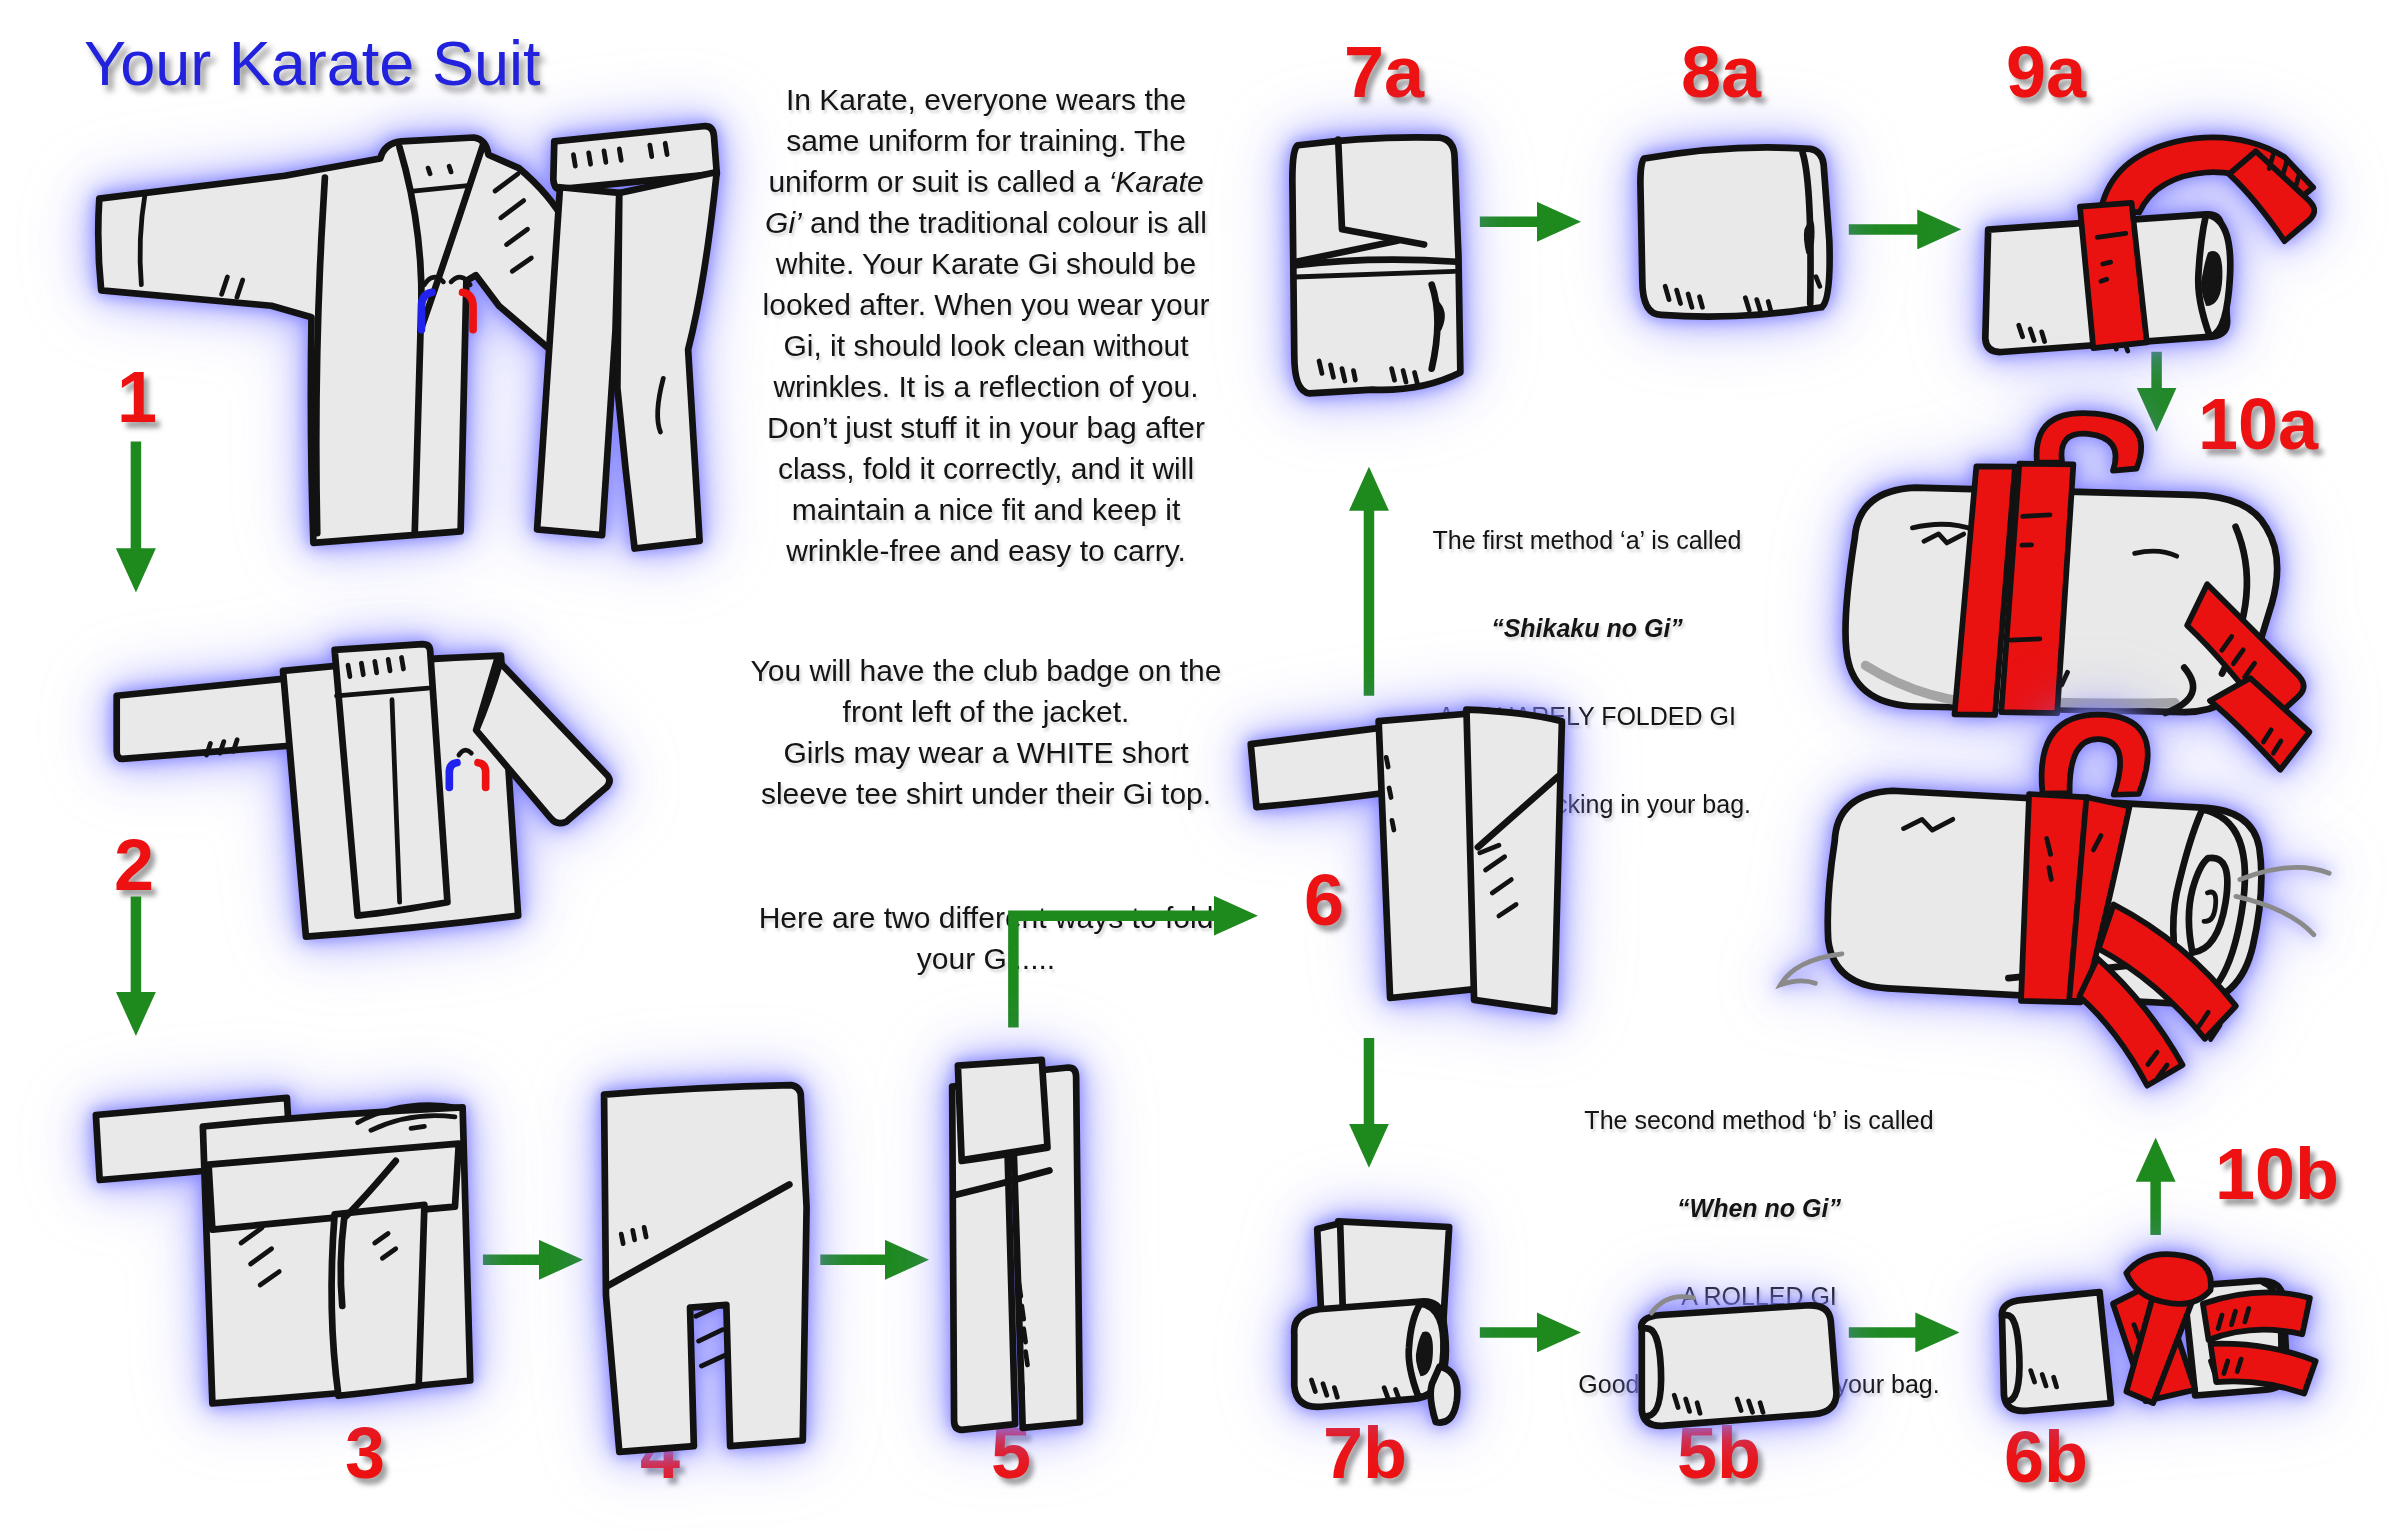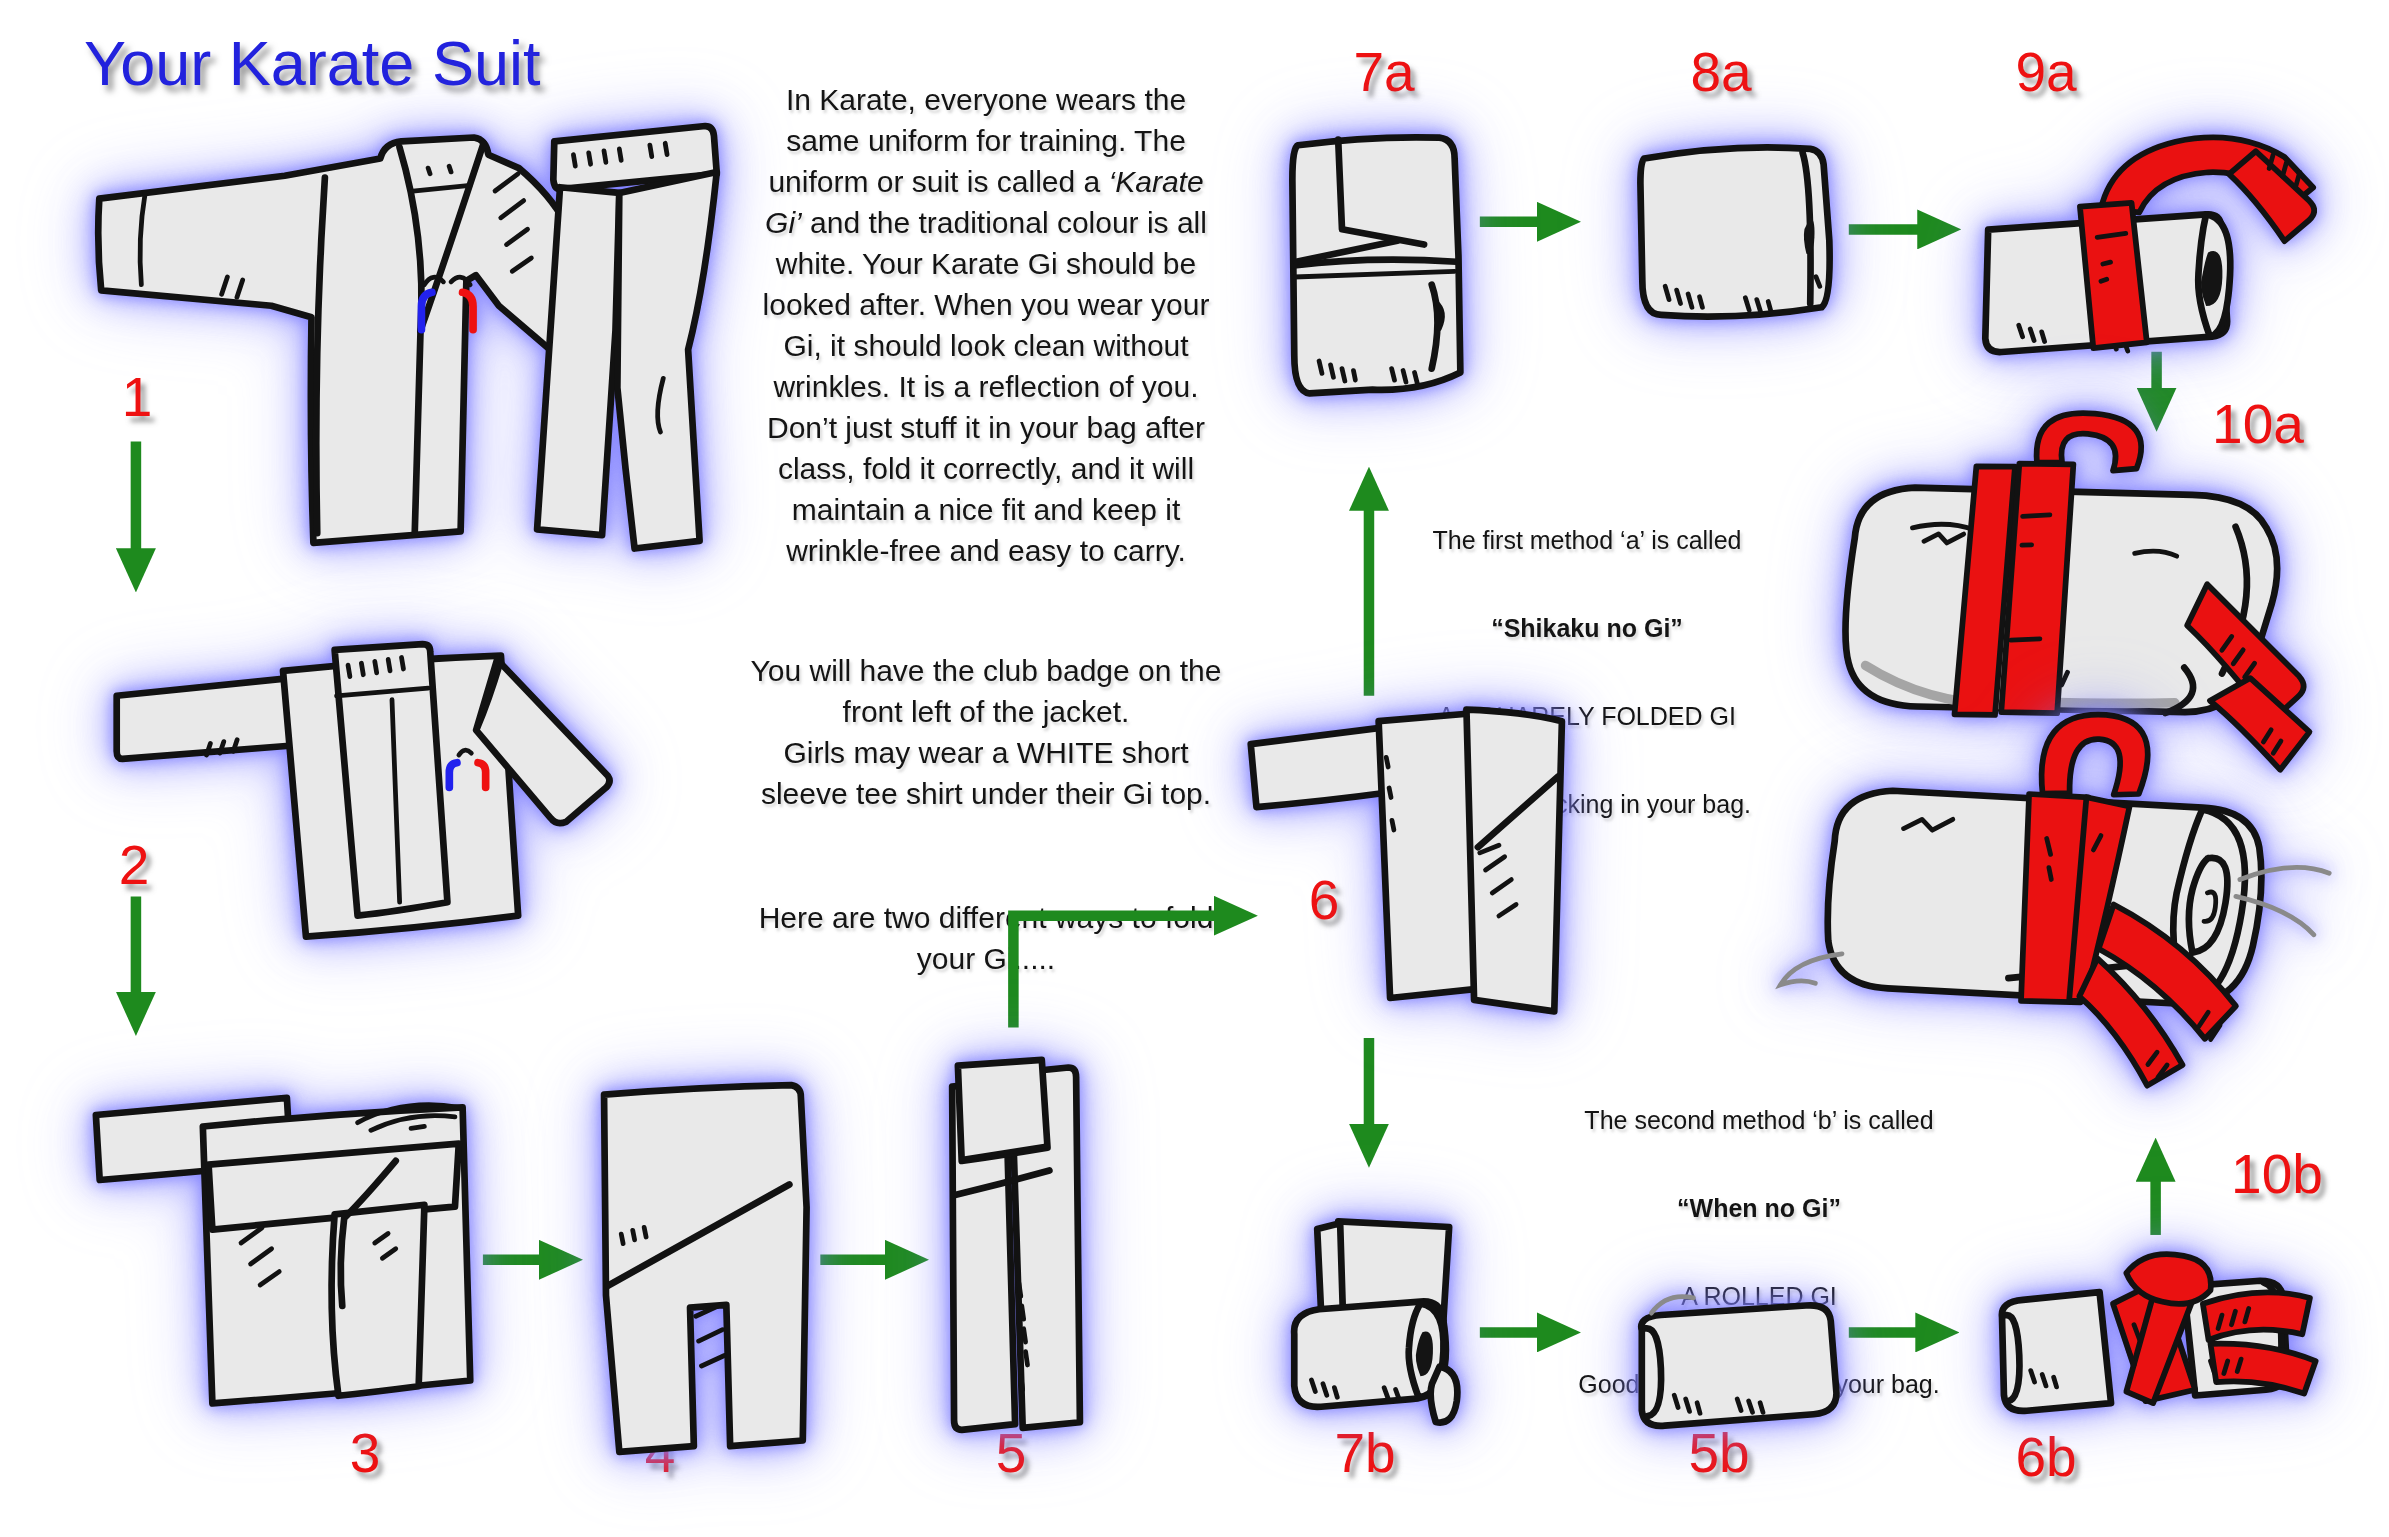--- a/index.html
+++ b/index.html
@@ -14,23 +14,23 @@
   .txt{
     position:absolute;transform:translateX(-50%);text-align:center;white-space:pre-line;
     color:var(--text,#141414);text-shadow:1.9px 2.9px 2.9px rgba(150,150,150,.4);
   }
   .intro{font-size:30px;line-height:41px;width:688px}
   .intro .para{margin:0}
   .intro .p2{margin-top:38px}
   .intro .p3{margin-top:42px}
   .it{font-style:italic}
   .method{font-size:25px;line-height:44px;width:688px}
-  .bi{font-weight:700;}
+  .bi{font-weight:700;font-style:italic}
   .lbl{
-    position:absolute;transform:translate(-50%,-50%);font-size:55px;font-weight:400;
+    position:absolute;transform:translate(-50%,-50%);font-size:72px;font-weight:700;
     color:var(--label_red,#ee1111);text-shadow:4.8px 5.7px 5.7px rgba(120,120,120,.7);
   }
   .ill{
     position:absolute;overflow:visible;
     filter:drop-shadow(0 0 7.6px rgba(125,125,255,.9)) drop-shadow(0 0 17px rgba(125,125,255,.6)) drop-shadow(0 0 31px rgba(135,135,255,.35));
   }
   .gi{fill:var(--gi_fill,#e9e9e9);stroke:var(--outline,#121212);stroke-width:7;stroke-linejoin:round;stroke-linecap:round}
   .belt{fill:var(--belt_red,#ea1111);stroke:var(--outline,#121212);stroke-width:6;stroke-linejoin:round;stroke-linecap:round}
   .ln{fill:none;stroke:var(--outline,#121212);stroke-width:5;stroke-linecap:round;stroke-linejoin:round}
   .lnthick{stroke-width:7}

